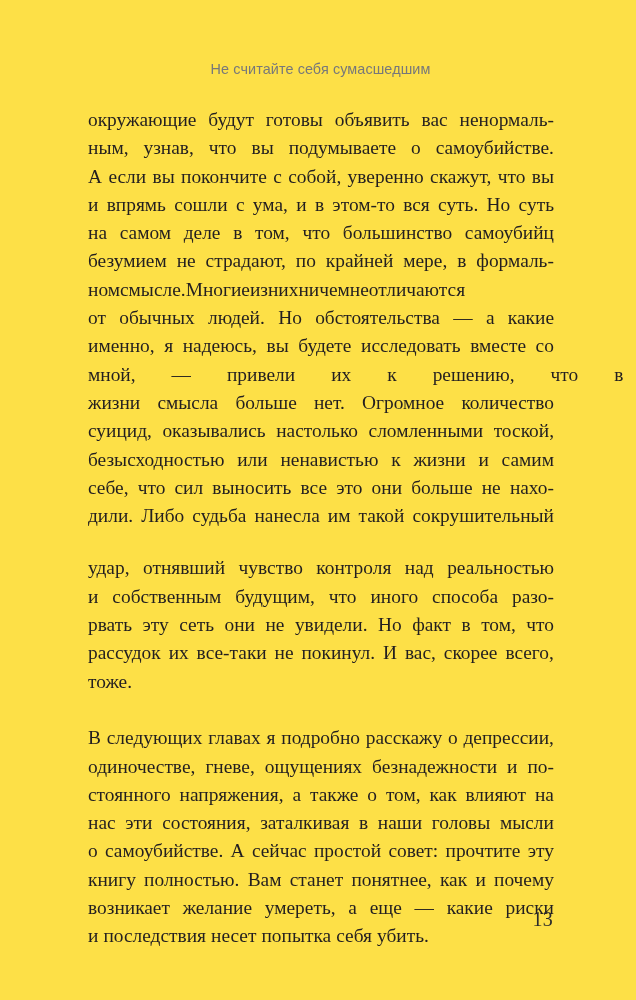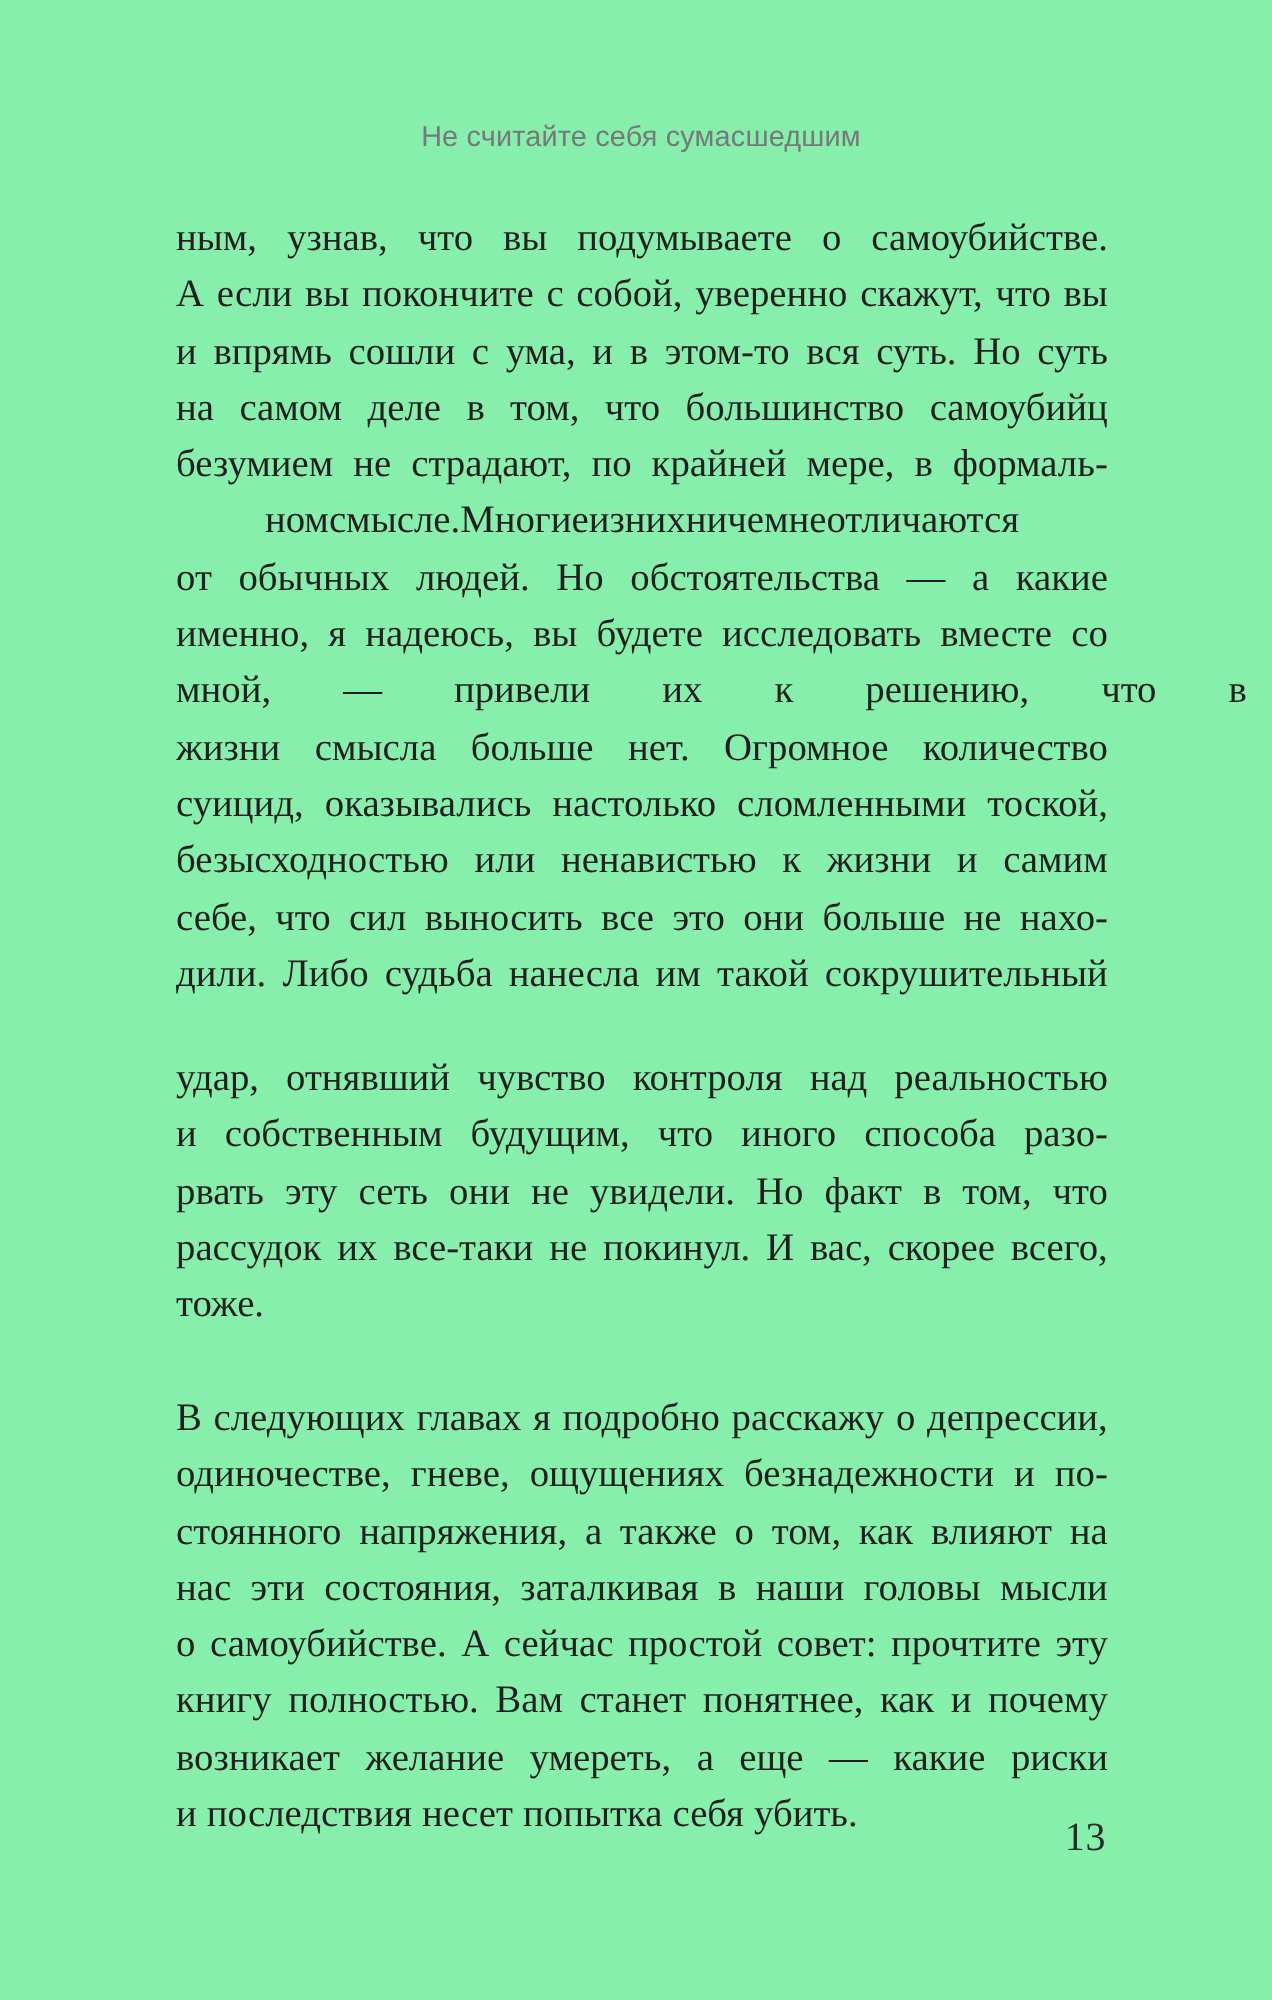--- a/index.html
+++ b/index.html
@@ -12,21 +12,21 @@
     height: 1000px;
     position: relative;
     overflow: hidden;
     font-family: "Liberation Serif", "DejaVu Serif", serif;
     -webkit-font-smoothing: antialiased;
   }
 
   .page {
     position: absolute;
     inset: 0;
-    background: #86efac;
+    background: #fde047;
   }
 
   
   .running-head {
     position: absolute;
     left: 88px;
     top: 60px;
     width: 465px;
     text-align: center;
     font-family: "Liberation Sans", "DejaVu Sans", sans-serif;
@@ -83,20 +83,28 @@
 </head>
 <body>
 
 <div class="page">
 
   <div class="running-head">Не считайте себя сумасшедшим</div>
 
   <div class="text-block">
     <p class="para">
         <span class="ln" style="display: flex; justify-content: space-between; white-space: nowrap;">
+          <span>окружающие</span>
+          <span>будут</span>
+          <span>готовы</span>
+          <span>объявить</span>
+          <span>вас</span>
+          <span>ненормаль-</span>
+        </span>
+        <span class="ln" style="display: flex; justify-content: space-between; white-space: nowrap;">
           <span>ным,</span>
           <span>узнав,</span>
           <span>что</span>
           <span>вы</span>
           <span>подумываете</span>
           <span>о</span>
           <span>самоубийстве.</span>
         </span>
         <span class="ln" style="display: flex; justify-content: space-between; white-space: nowrap;">
           <span>А</span>
@@ -137,21 +145,21 @@
         <span class="ln" style="display: flex; justify-content: space-between; white-space: nowrap;">
           <span>безумием</span>
           <span>не</span>
           <span>страдают,</span>
           <span>по</span>
           <span>крайней</span>
           <span>мере,</span>
           <span>в</span>
           <span>формаль-</span>
         </span>
-        <span class="ln" style="display: flex; justify-content: center; white-space: nowrap;">
+        <span class="ln" style="display: flex; justify-content: flex-start; white-space: nowrap;">
           <span>ном</span>
           <span>смысле.</span>
           <span>Многие</span>
           <span>из</span>
           <span>них</span>
           <span>ничем</span>
           <span>не</span>
           <span>отличаются</span>
         </span>
         <span class="ln" style="display: flex; justify-content: space-between; white-space: nowrap;">

